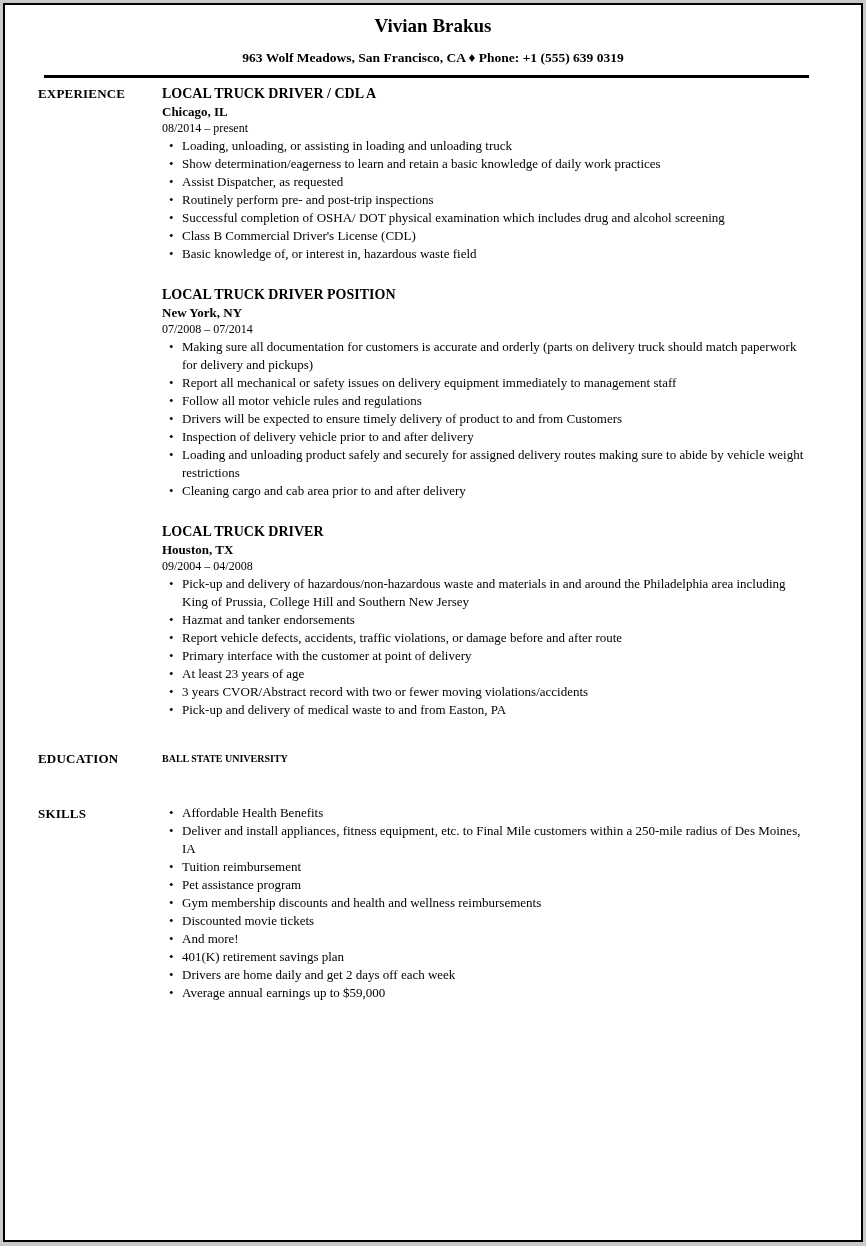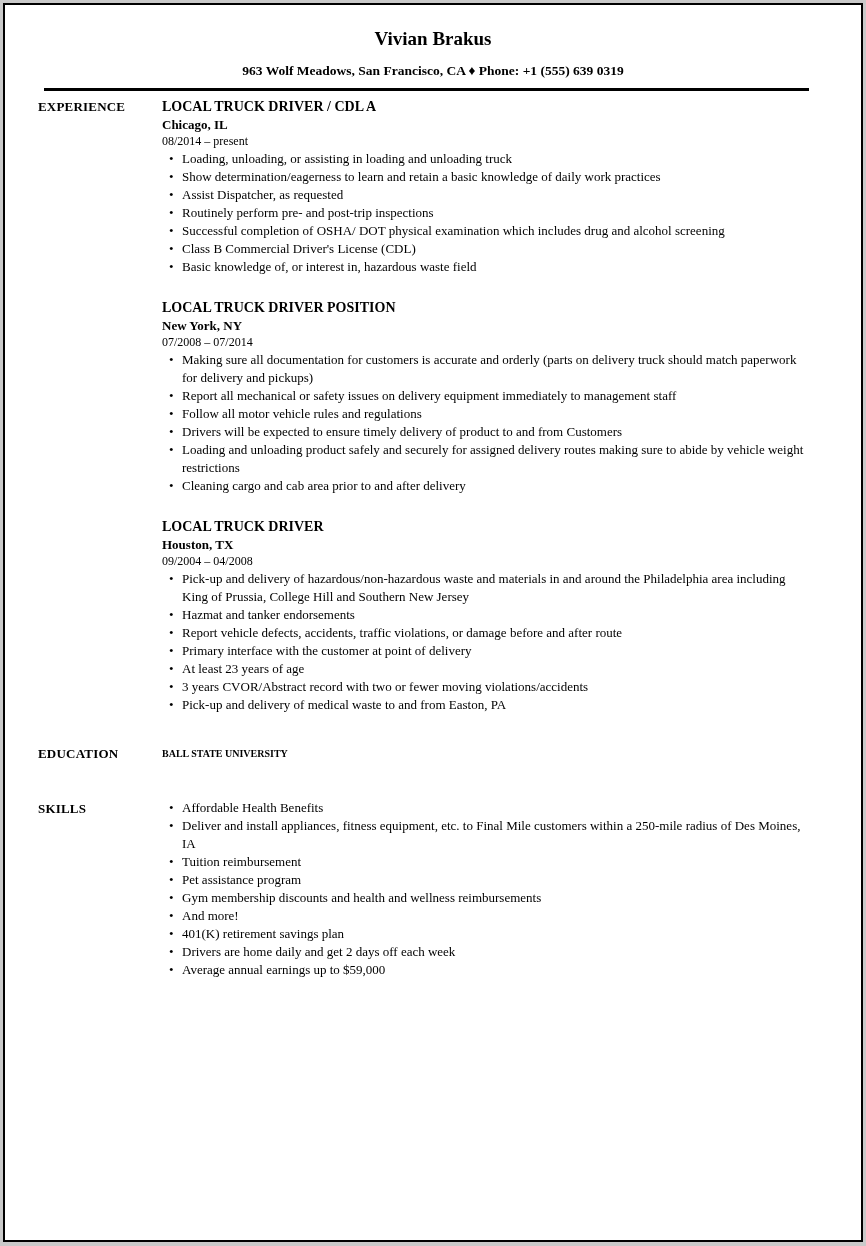--- a/index.html
+++ b/index.html
@@ -20,21 +20,21 @@
     top: 3px;
     right: 3px;
     bottom: 4px;
     background: #ffffff;
     border: 2px solid #000;
     box-sizing: border-box;
     overflow: hidden;
   }
   
   .resume-header {
-    padding-top: 24px;
+    padding-top: 11px;
     text-align: center;
   }
   .candidate-name {
     margin: 0;
     font-size: 19px;
     font-weight: bold;
     line-height: 20px;
   }
   .contact-line {
     margin-top: 14px;
@@ -150,20 +150,21 @@
         <div class="job">
           <div class="job-title">LOCAL TRUCK DRIVER POSITION</div>
           <div class="job-location">New York, NY</div>
           <div class="job-dates">07/2008 – 07/2014</div>
           <ul class="bullets">
 
           <li>Making sure all documentation for customers is accurate and orderly (parts on delivery truck should match paperwork for delivery and pickups)</li>
               <li>Report all mechanical or safety issues on delivery equipment immediately to management staff</li>
               <li>Follow all motor vehicle rules and regulations</li>
               <li>Drivers will be expected to ensure timely delivery of product to and from Customers</li>
+              <li>Inspection of delivery vehicle prior to and after delivery</li>
               <li>Loading and unloading product safely and securely for assigned delivery routes making sure to abide by vehicle weight restrictions</li>
               <li>Cleaning cargo and cab area prior to and after delivery</li>
             </ul>
         </div>
 
         <div class="job">
           <div class="job-title">LOCAL TRUCK DRIVER</div>
           <div class="job-location">Houston, TX</div>
           <div class="job-dates">09/2004 – 04/2008</div>
           <ul class="bullets">
@@ -191,20 +192,21 @@
     <div class="section section-skills">
       <div class="section-label">SKILLS</div>
       <div class="section-content">
         <ul class="bullets">
 
         <li>Affordable Health Benefits</li>
             <li>Deliver and install appliances, fitness equipment, etc. to Final Mile customers within a 250-mile radius of Des Moines, IA</li>
             <li>Tuition reimbursement</li>
             <li>Pet assistance program</li>
             <li>Gym membership discounts and health and wellness reimbursements</li>
+            <li>Discounted movie tickets</li>
             <li>And more!</li>
             <li>401(K) retirement savings plan</li>
             <li>Drivers are home daily and get 2 days off each week</li>
             <li>Average annual earnings up to $59,000</li>
           </ul>
       </div>
     </div>
 
   </div>
 </div>

